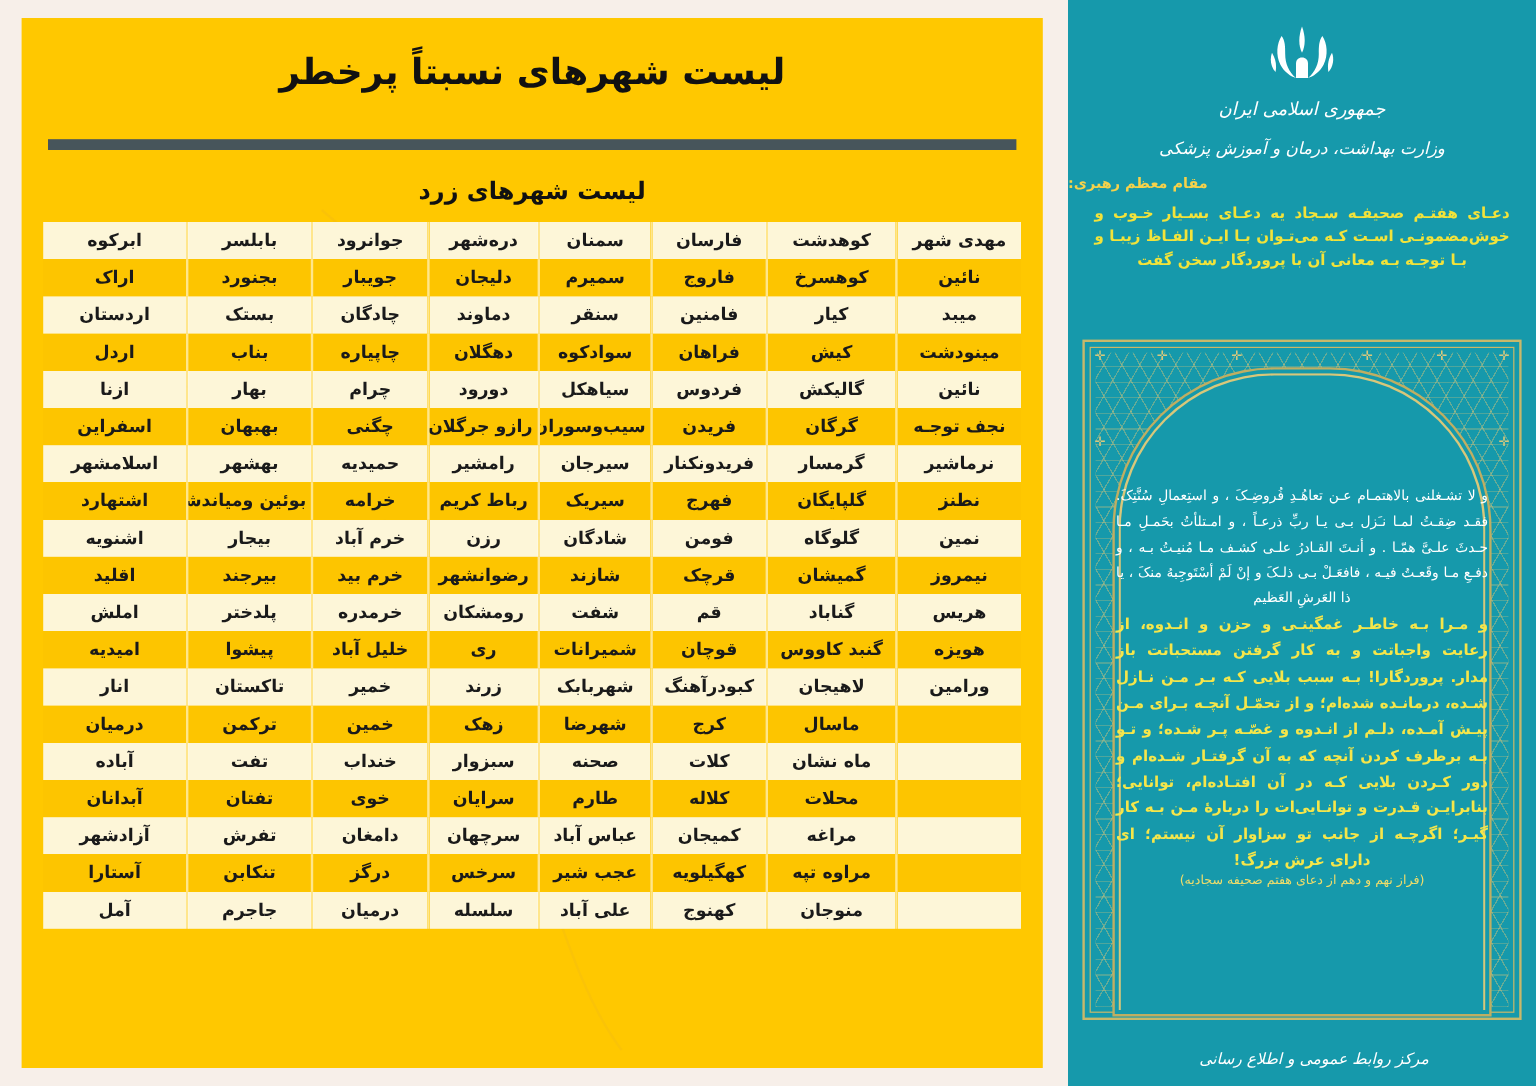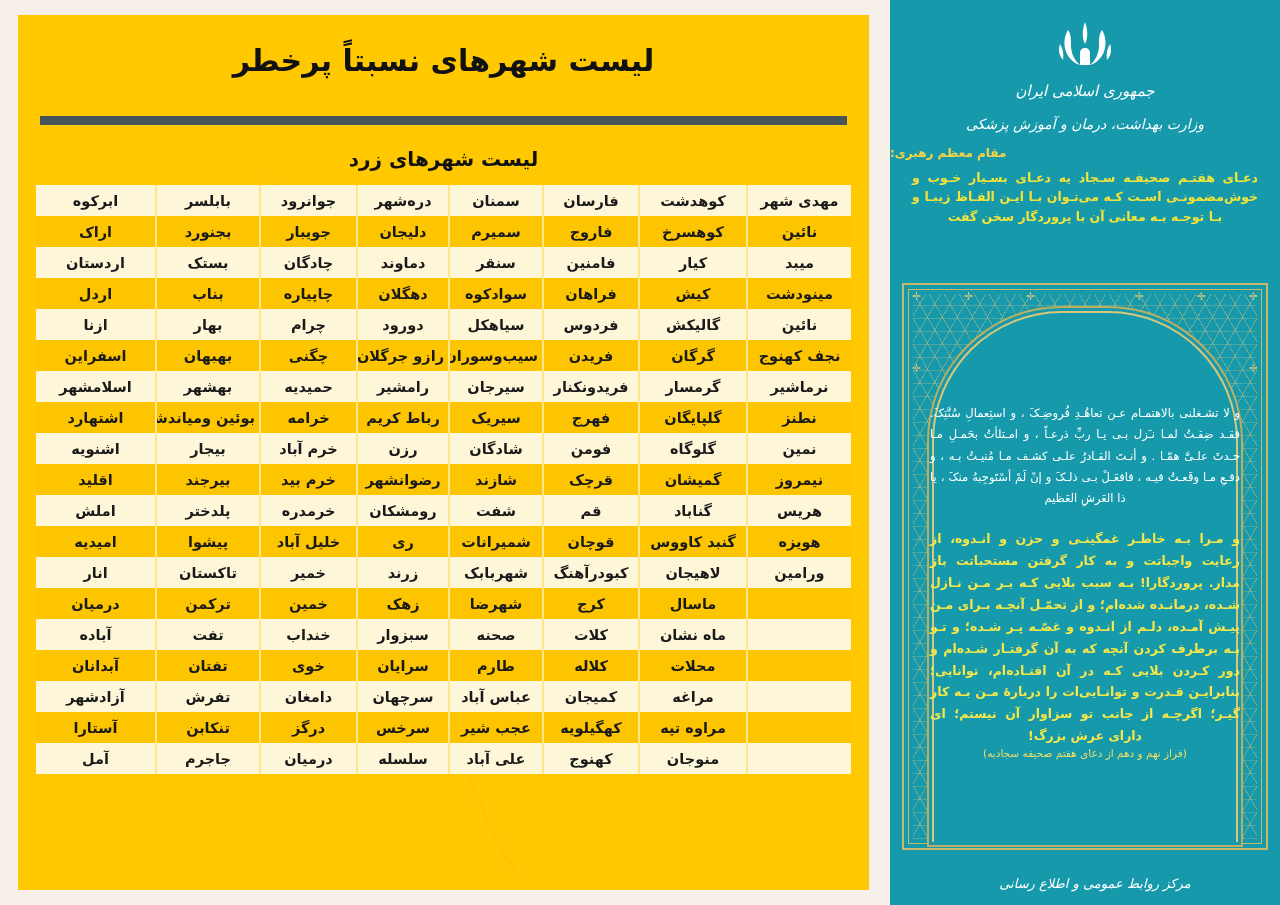--- a/index.html
+++ b/index.html
@@ -71,21 +71,21 @@
   .prayer{
     position:absolute;left:26px;right:26px;top:118px;
     text-align:center;color:#ffffff;
   }
   .prayer-ar{
     font-size:11.5px;line-height:1.85;color:#ffffff;
     text-align:justify;text-align-last:center;
     letter-spacing:.4px;
   }
   .prayer-fa{
-    margin-top:19px;
+    margin-top:0;
     font-size:12.5px;line-height:1.75;color:#f5e64a;font-weight:bold;
     text-align:justify;text-align-last:center;
   }
   .prayer-src{
     font-size:10.5px;color:#f0dd6a;
   }
   .teal-footer{
     position:absolute;bottom:14px;left:0;right:0;
     text-align:center;color:#ffffff;font-size:13px;font-style:italic;padding-left:20px;
   }
@@ -220,21 +220,21 @@
               <td>نائین</td>
               <td>گالیکش</td>
               <td>فردوس</td>
               <td>سیاهکل</td>
               <td>دورود</td>
               <td>چرام</td>
               <td>بهار</td>
               <td>ازنا</td>
             </tr>
             <tr class="row-dark">
-              <td>نجف کهنوج</td>
+              <td>نجف توجـه</td>
               <td>گرگان</td>
               <td>فریدن</td>
               <td>سیب‌وسوران</td>
               <td>رازو جرگلان</td>
               <td>چگنی</td>
               <td>بهبهان</td>
               <td>اسفراین</td>
             </tr>
             <tr class="row-light">
               <td>نرماشیر</td>

